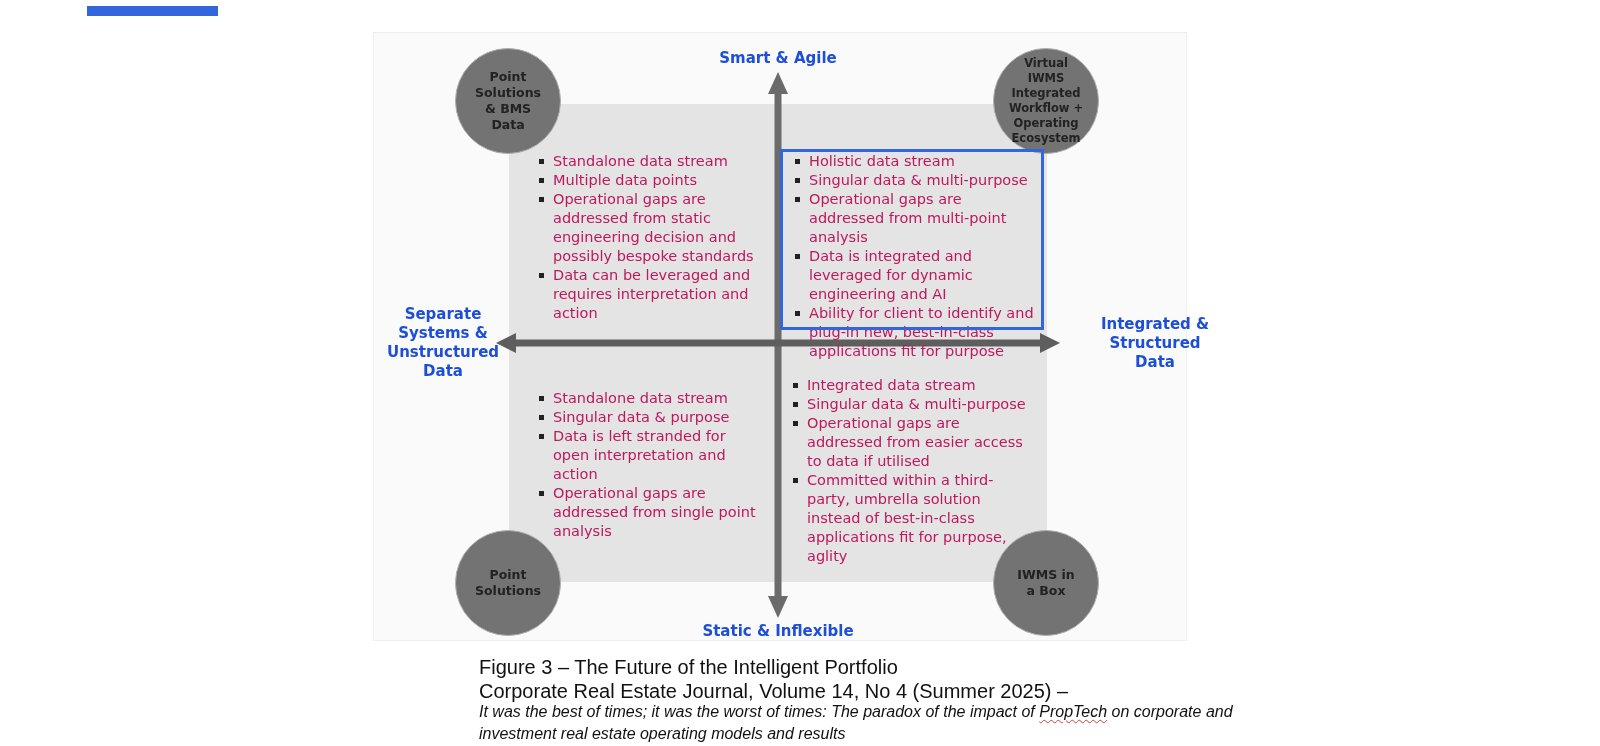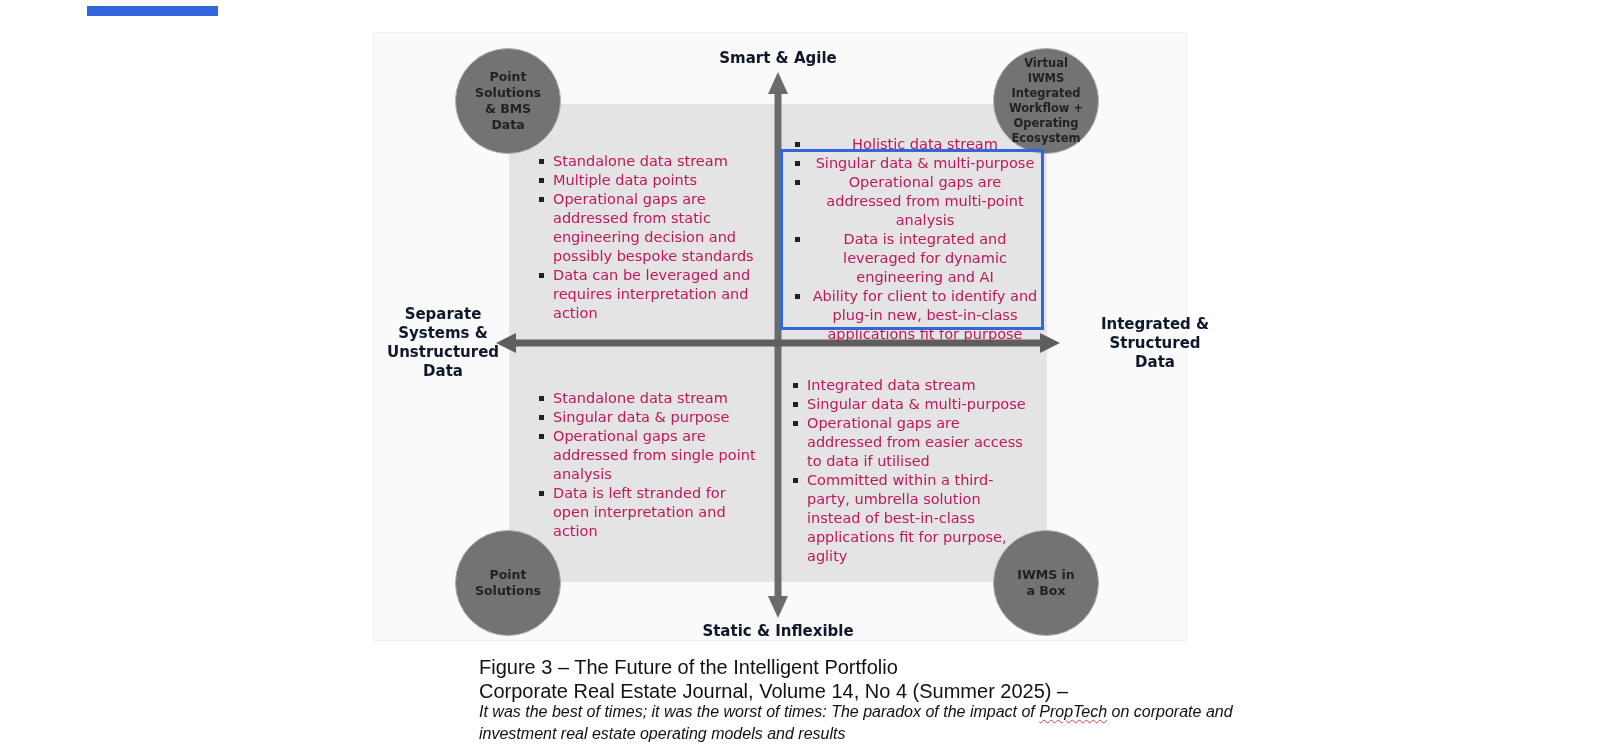--- a/index.html
+++ b/index.html
@@ -1,20 +1,20 @@
 <!DOCTYPE html>
 <html><head>
 <meta charset="utf-8">
 <style>
   html, body { margin: 0; padding: 0; background: #ffffff; }
   body { width: 1600px; height: 746px; position: relative; overflow: hidden; font-family: "Liberation Sans", sans-serif; }
   .accent-bar { position: absolute; left: 87px; top: 6px; width: 131px; height: 10px; background: #3366dd; }
   .figure { position: absolute; left: 373px; top: 32px; width: 814px; height: 609px; background: #fafafa; border: 1px solid #eeeeee; box-sizing: border-box; }
   .quad-bg { position: absolute; left: 509px; top: 104px; width: 538px; height: 478px; background: #e4e4e4; }
-  .axis-label { position: absolute; color: #0f172a; font-family: "DejaVu Sans", sans-serif; font-size: 15px; font-weight: bold; text-align: center; line-height: 19px; }
+  .axis-label { position: absolute; color: #1d4ed8; font-family: "DejaVu Sans", sans-serif; font-size: 15px; font-weight: bold; text-align: center; line-height: 19px; }
   .circle { position: absolute; width: 106px; height: 106px; border-radius: 50%; background: #737373; border: 1px solid #b0b0b0; display: flex; align-items: center; justify-content: center; text-align: center; box-sizing: border-box; }
   .circle span { color: #222; font-family: "DejaVu Sans", sans-serif; font-weight: bold; font-size: 12.5px; line-height: 16px; white-space: pre-line; }
   .circle.small-text span { font-size: 11.5px; line-height: 15px; }
   .quad { position: absolute; font-family: "DejaVu Sans", sans-serif; font-size: 14.5px; color: #be185d; line-height: 19px; }
   .quad ul { margin: 0; padding: 0; list-style: none; }
   .quad li { position: relative; padding-left: 16px; }
   .quad li::before { content: ""; position: absolute; left: 2px; top: 7px; width: 5px; height: 5px; background: #222; }
   .highlight { position: absolute; left: 780px; top: 149px; width: 264px; height: 181px; border: 3px solid #3366dd; box-sizing: border-box; }
   svg.axes { position: absolute; left: 0; top: 0; }
   .caption { position: absolute; left: 479px; color: #111; white-space: nowrap; }
@@ -75,37 +75,37 @@
 
 <div class="quad" style="left:537px; top:152px; width:225px;">
   <ul>
     <li>Standalone data stream</li>
     <li>Multiple data points</li>
     <li>Operational gaps are addressed from static engineering decision and possibly bespoke standards</li>
     <li>Data can be leveraged and requires interpretation and action</li>
   </ul>
 </div>
 
-<div class="quad" style="left:793px; top:135px; width:248px;text-align:center;">
+<div class="quad" style="left:793px; top:152px; width:248px;">
   <ul>
     <li>Holistic data stream</li>
     <li>Singular data &amp; multi-purpose</li>
     <li>Operational gaps are addressed from multi-point analysis</li>
     <li>Data is integrated and leveraged for dynamic engineering and AI</li>
     <li>Ability for client to identify and plug-in new, best-in-class applications fit for purpose</li>
   </ul>
 </div>
 <div class="highlight"></div>
 
 <div class="quad" style="left:537px; top:389px; width:225px;">
   <ul>
     <li>Standalone data stream</li>
     <li>Singular data &amp; purpose</li>
+    <li>Data is left stranded for open interpretation and action</li>
     <li>Operational gaps are addressed from single point analysis</li>
-    <li>Data is left stranded for open interpretation and action</li>
   </ul>
 </div>
 
 <div class="quad" style="left:791px; top:376px; width:240px;">
   <ul>
     <li>Integrated data stream</li>
     <li>Singular data &amp; multi-purpose</li>
     <li>Operational gaps are addressed from easier access to data if utilised</li>
     <li>Committed within a third-party, umbrella solution instead of best-in-class applications fit for purpose, aglity</li>
   </ul>

